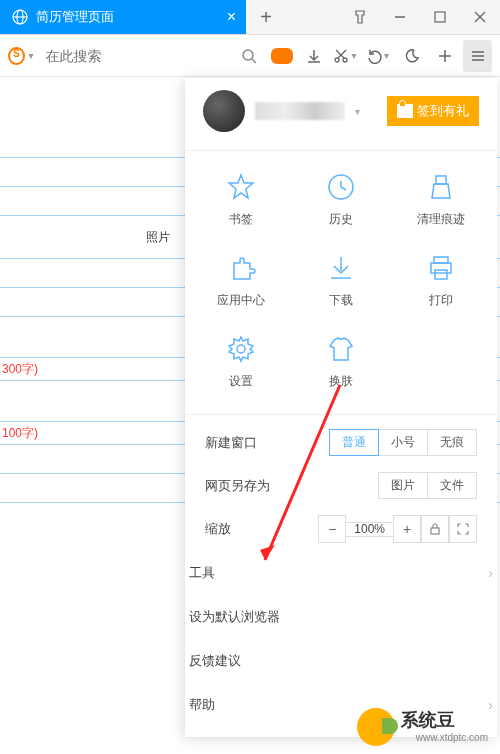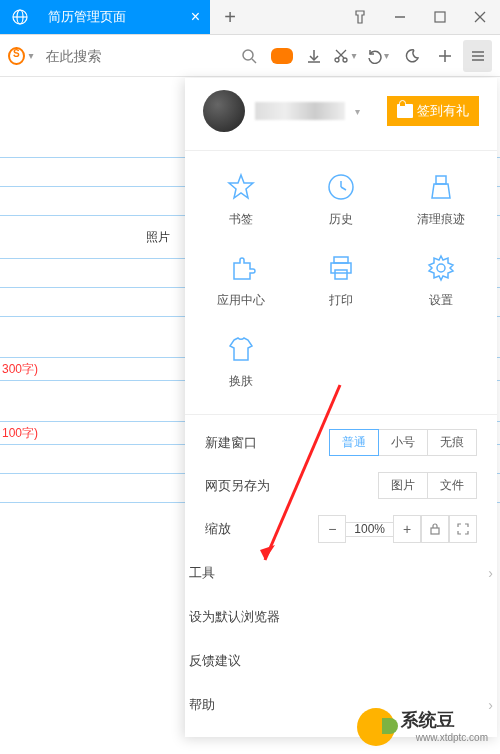--- a/index.html
+++ b/index.html
@@ -21,23 +21,23 @@
       height: 35px;
       background: #f5f5f5;
       border-bottom: 1px solid #ddd;
     }
     .tab {
       background: #0095ff;
       color: #fff;
       display: flex;
       align-items: center;
       padding: 0 12px;
-      gap: 20px;
+      gap: 8px;
       font-size: 13px;
-      width: 210px;
+      width: 246px;
       position: relative;
     }
     .tab-close {
       position: absolute;
       right: 10px;
       font-size: 16px;
       cursor: pointer;
     }
     .new-tab-btn {
       width: 40px;
@@ -514,20 +514,30 @@
       <div class="grid-icon">
           <svg width="30" height="30" viewBox="0 0 30 30">
             <path d="M8 10 L14 10 L14 7 A2 2 0 0 1 18 7 L18 10 L24 10 L24 16 L27 16 A2 2 0 0 1 27 20 L24 20 L24 26 L8 26 Z" fill="none" stroke="#5cb3ff" stroke-width="1.5"></path>
           </svg>
         </div>
       <span class="grid-label">应用中心</span>
     </div>
     <div class="grid-item">
       <div class="grid-icon">
           <svg width="30" height="30" viewBox="0 0 30 30">
+            <line x1="15" y1="4" x2="15" y2="18" stroke="#5cb3ff" stroke-width="1.5"></line>
+            <polyline points="8,13 15,20 22,13" fill="none" stroke="#5cb3ff" stroke-width="1.5"></polyline>
+            <line x1="5" y1="25" x2="25" y2="25" stroke="#5cb3ff" stroke-width="1.5"></line>
+          </svg>
+        </div>
+      <span class="grid-label">下载</span>
+    </div>
+    <div class="grid-item">
+      <div class="grid-icon">
+          <svg width="30" height="30" viewBox="0 0 30 30">
             <rect x="8" y="4" width="14" height="6" fill="none" stroke="#5cb3ff" stroke-width="1.5"></rect>
             <rect x="5" y="10" width="20" height="10" fill="none" stroke="#5cb3ff" stroke-width="1.5"></rect>
             <rect x="9" y="17" width="12" height="9" fill="none" stroke="#5cb3ff" stroke-width="1.5"></rect>
           </svg>
         </div>
       <span class="grid-label">打印</span>
     </div>
     <div class="grid-item">
       <div class="grid-icon">
           <svg width="30" height="30" viewBox="0 0 30 30">

